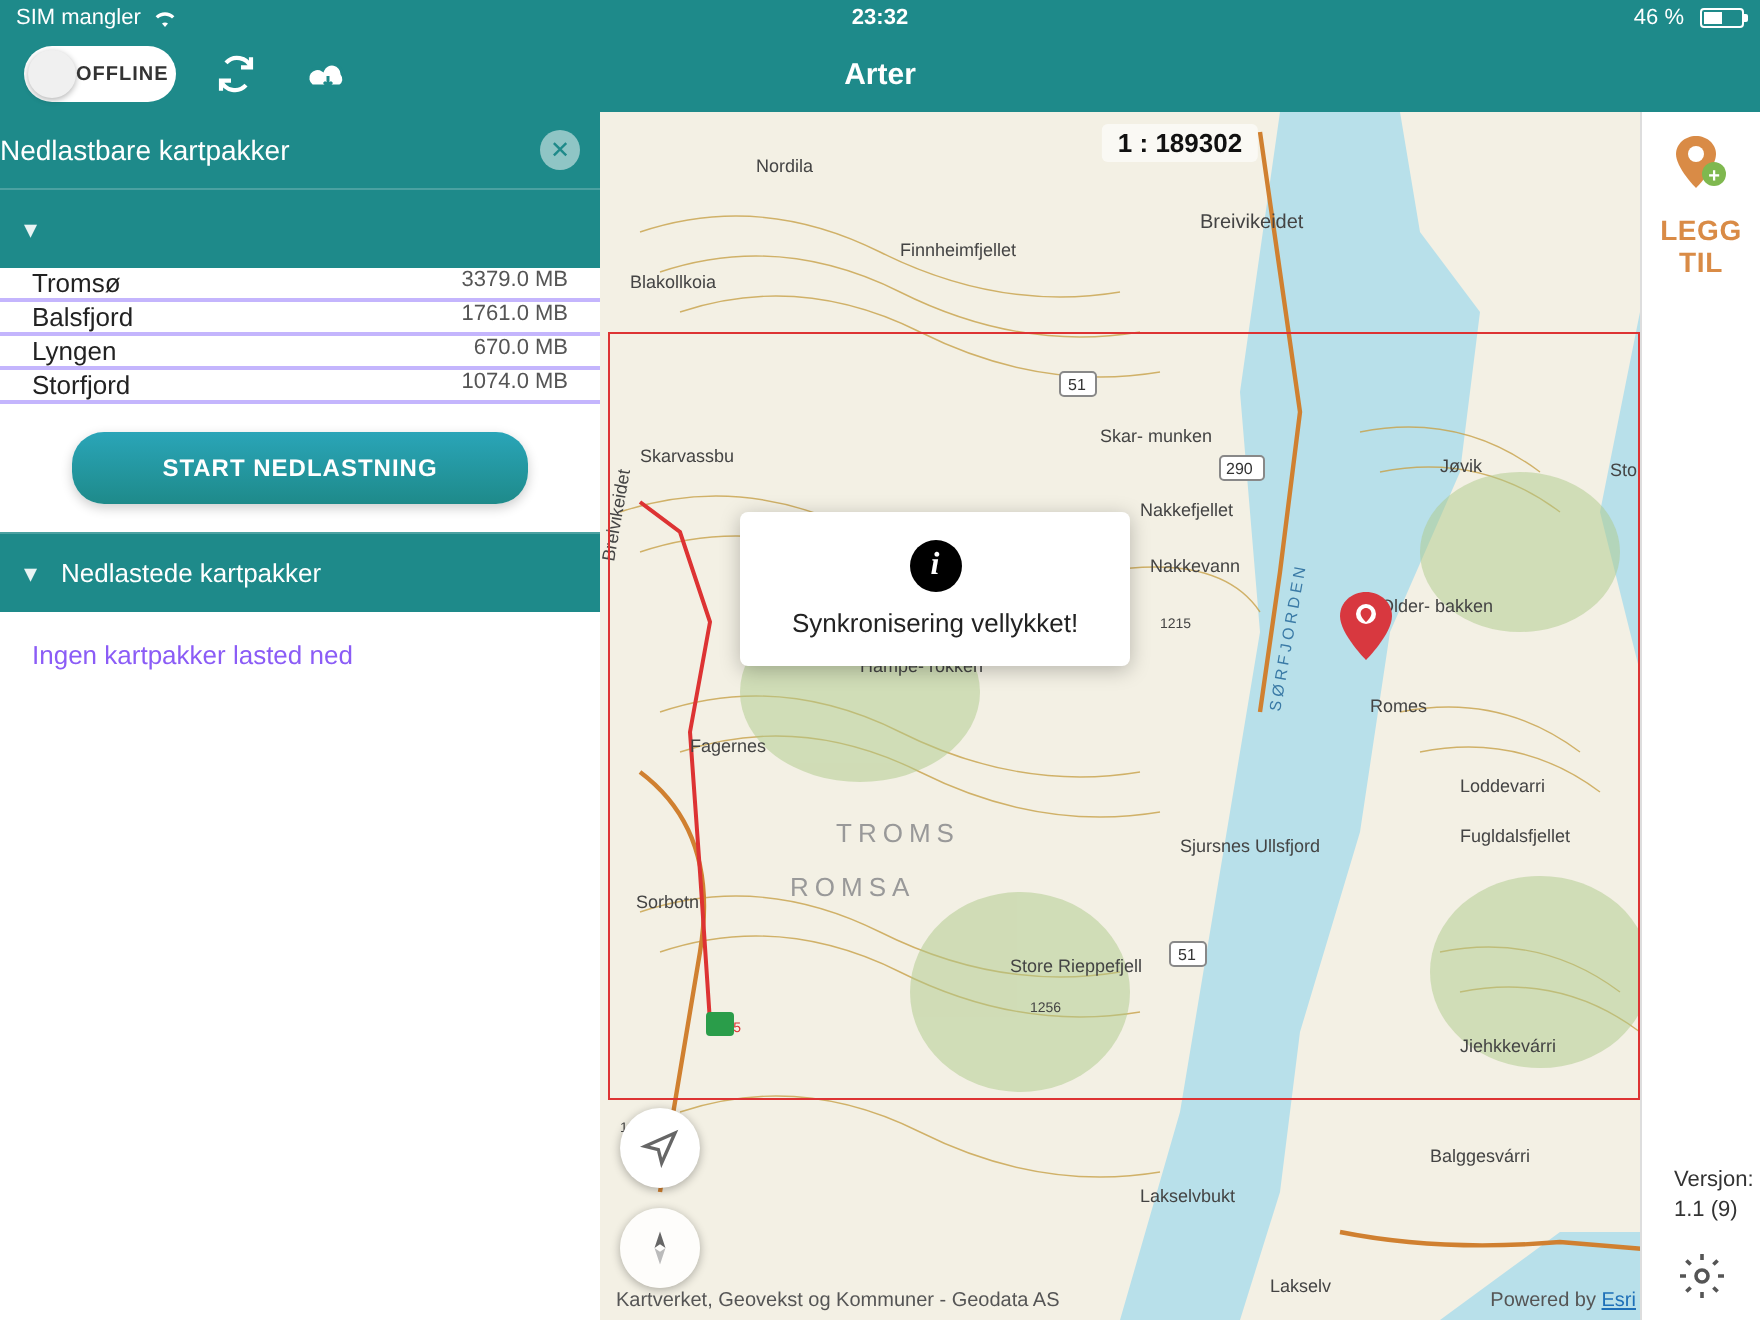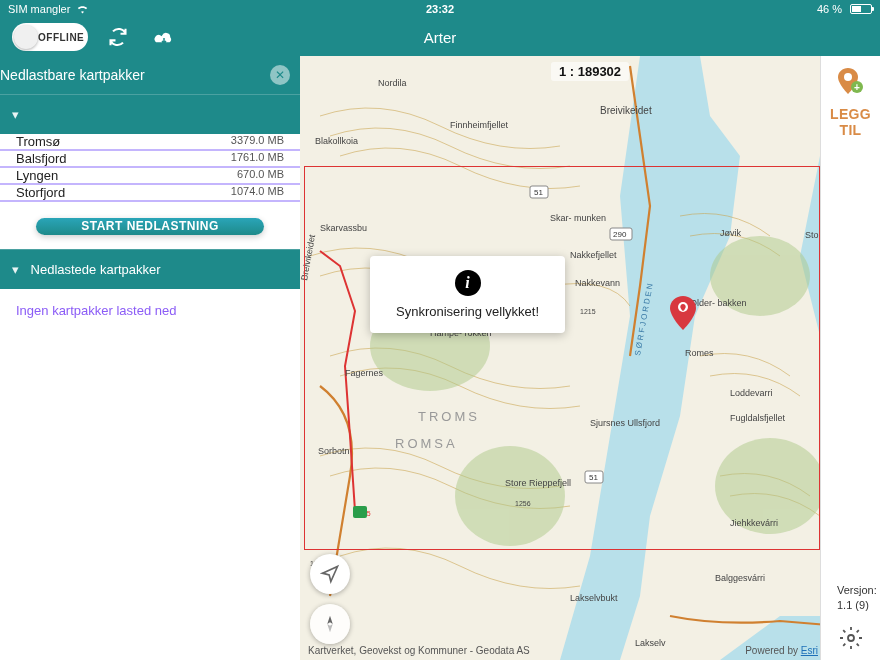--- a/index.html
+++ b/index.html
@@ -9,32 +9,32 @@
 .status-center{position:absolute;left:50%;transform:translateX(-50%);font-weight:600}
 .status-right{display:flex;align-items:center;gap:4px}
 .battery{display:inline-block;width:22px;height:10px;border:1px solid #fff;border-radius:2px;position:relative;margin-left:4px}
 .battery::after{content:"";position:absolute;right:-3px;top:2px;width:2px;height:4px;background:#fff;border-radius:0 1px 1px 0}
 .battery-fill{position:absolute;left:1px;top:1px;bottom:1px;width:45%;background:#fff}
 .top-bar{height:38px;background:#1e8a8a;display:flex;align-items:center;padding:0 12px;position:relative}
 .toggle{width:76px;height:28px;background:#fff;border-radius:14px;display:flex;align-items:center;padding:2px;position:relative;cursor:pointer}
 .toggle-knob{width:24px;height:24px;background:#f0f0f0;border-radius:50%;box-shadow:0 1px 3px rgba(0,0,0,0.3)}
 .toggle-label{font-size:10px;font-weight:700;color:#333;margin-left:0;letter-spacing:0.5px}
 .icon-btn{width:32px;height:32px;display:flex;align-items:center;justify-content:center;color:#fff;margin-left:14px;cursor:pointer}
-.app-title{position:absolute;left:50%;transform:translateX(-50%);color:#fff;font-size:15px;font-weight:400}
+.app-title{position:absolute;left:50%;transform:translateX(-50%);color:#fff;font-size:15px;font-weight:700}
 .main{display:flex;height:604px}
 .sidebar{width:300px;background:#fff;overflow:hidden;display:flex;flex-direction:column}
 .sidebar-header{height:38px;background:#1e8a8a;display:flex;align-items:center;justify-content:flex-start;color:#fff;font-size:14px;position:relative}
 .close-btn{position:absolute;right:10px;width:20px;height:20px;border-radius:50%;background:rgba(255,255,255,0.5);display:flex;align-items:center;justify-content:center;cursor:pointer;color:#1e8a8a;font-size:12px}
 .section-header{height:40px;background:#1e8a8a;display:flex;align-items:center;padding:0 12px;color:#fff;font-size:13px;border-top:1px solid rgba(255,255,255,0.2);cursor:pointer}
 .chevron{margin-right:12px;display:inline-block;color:rgba(255,255,255,0.9)}
 .pkg-item{display:flex;justify-content:space-between;padding:0 16px;border-bottom:2px solid #c4b5fd;cursor:pointer}
 .pkg-name{font-size:13px;color:#222}
 .pkg-size{font-size:11px;color:#555}
 .start-btn-wrap{padding:14px 36px}
-.start-btn{width:100%;height:17px;border-radius:16px;background:linear-gradient(#2aa5b8,#1e8a8a);color:#fff;border:none;font-size:12px;font-weight:700;letter-spacing:0.5px;cursor:pointer;box-shadow:0 2px 6px rgba(0,0,0,0.2)}
+.start-btn{width:100%;height:36px;border-radius:16px;background:linear-gradient(#2aa5b8,#1e8a8a);color:#fff;border:none;font-size:12px;font-weight:700;letter-spacing:0.5px;cursor:pointer;box-shadow:0 2px 6px rgba(0,0,0,0.2)}
 .empty-msg{padding:14px 16px;font-size:13px;color:#8b5cf6}
 .map-area{flex:1;position:relative;background:#eef5e8}
 .map-svg{position:absolute;inset:0;width:100%;height:100%}
 .scale-bar{position:absolute;top:6px;left:50%;transform:translateX(-50%);font-size:13px;font-weight:600;color:#111;background:rgba(255,255,255,0.6);padding:2px 8px;border-radius:3px;z-index:5}
 .map-frame{position:absolute;left:4px;right:60px;top:110px;bottom:110px;border:1px solid #d33;pointer-events:none;z-index:4}
 .popup{position:absolute;left:70px;top:200px;background:#fff;border-radius:4px;padding:14px 26px;text-align:center;box-shadow:0 2px 10px rgba(0,0,0,0.25);z-index:6}
 .popup-icon{width:26px;height:26px;border-radius:50%;background:#000;color:#fff;display:inline-flex;align-items:center;justify-content:center;font-family:Georgia,serif;font-style:italic;font-weight:700;font-size:16px;margin-bottom:8px}
 .popup-text{font-size:13px;color:#222}
 .marker{position:absolute;left:370px;top:240px;z-index:5}
 .locate-btn{position:absolute;left:10px;bottom:66px;width:40px;height:40px;border-radius:50%;background:#fff;box-shadow:0 1px 5px rgba(0,0,0,0.3);display:flex;align-items:center;justify-content:center;z-index:6;cursor:pointer}

